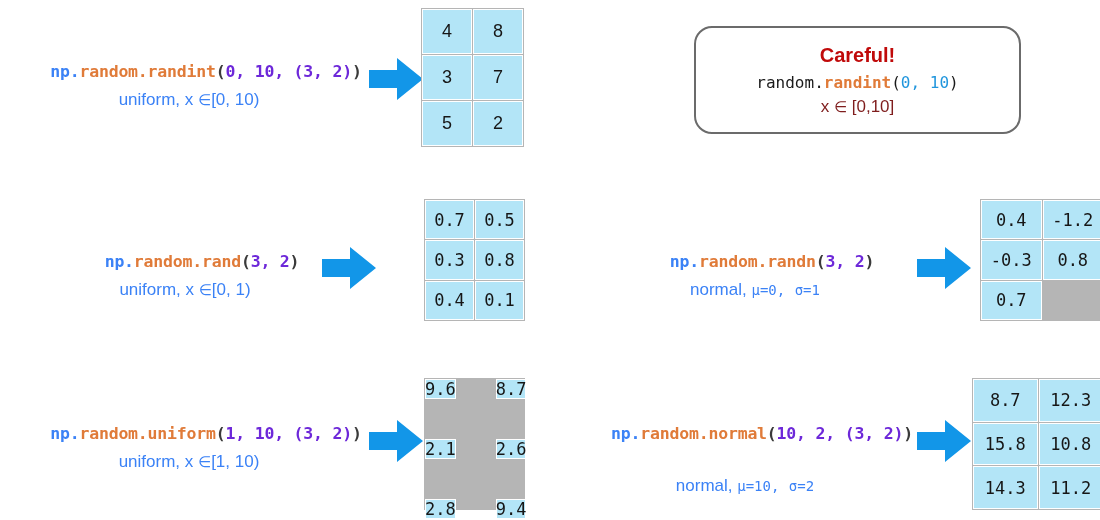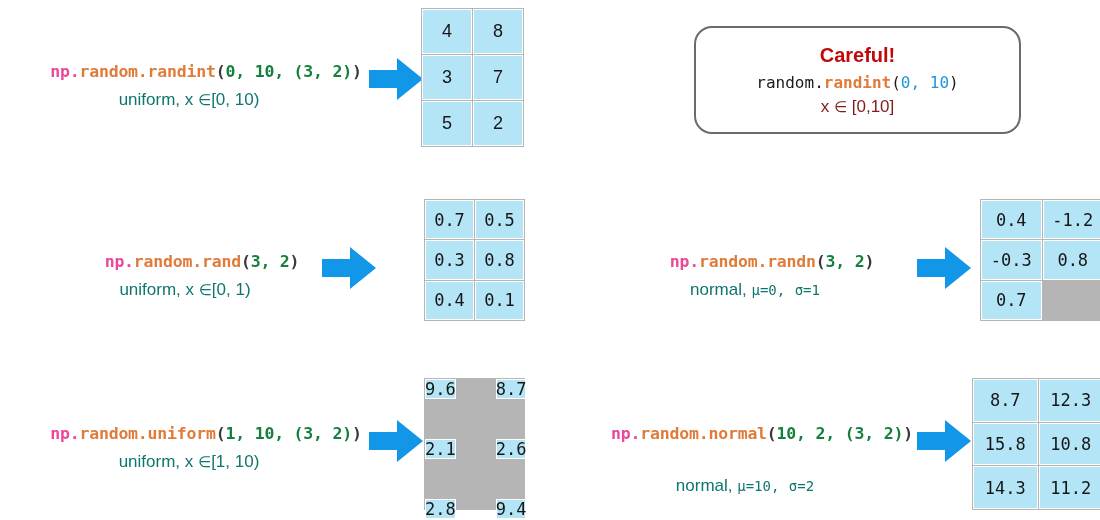--- a/index.html
+++ b/index.html
@@ -25,30 +25,30 @@
 
   
   .code {
     font-family: "DejaVu Sans Mono", monospace;
     font-size: 16.5px;
     font-weight: bold;
     color: #1a1a1a;
     white-space: pre;
     letter-spacing: -0.2px;
   }
-  .code .ns   { color: #ec4899; margin-left: 34px; }
+  .code .ns   { color: #3b82f6; margin-left: 34px; }
   .code .fn   { color: #e07b39; }
-  .code .num  { color: #15803d; }
+  .code .num  { color: #6d28d9; }
   .code .punc { color: #3a3a3a; }
 
   
   .desc {
     font-family: "Liberation Sans", sans-serif;
     font-size: 17px;
-    color: #0f766e;
+    color: #3b82f6;
     white-space: pre;
   }
   .desc .mono {
     font-family: "DejaVu Sans Mono", monospace;
     font-size: 14px;
   }
   .desc .gk {
     font-family: "DejaVu Sans", sans-serif;
     font-size: 15px;
   }

